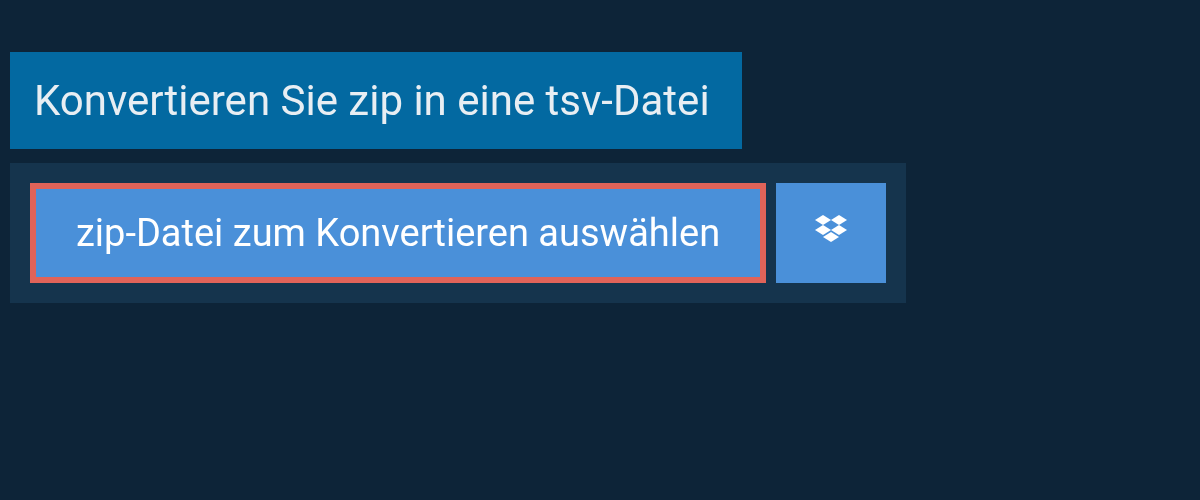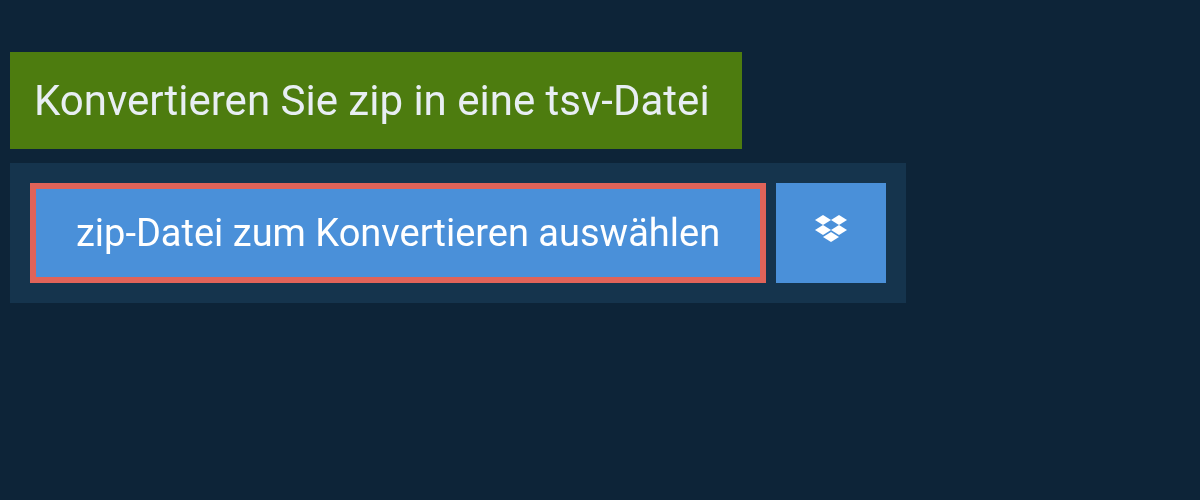--- a/index.html
+++ b/index.html
@@ -8,21 +8,21 @@
       box-sizing: border-box;
     }
     body {
       width: 1200px;
       height: 500px;
       background-color: #0d2438;
       font-family: -apple-system, BlinkMacSystemFont, "Segoe UI", Roboto, Helvetica, Arial, sans-serif;
       overflow: hidden;
     }
     .header-bar {
-      background-color: #4d7c0f;
+      background-color: #0369a1;
       display: inline-block;
       padding: 24px 32px 24px 24px;
       margin-top: 52px;
       margin-left: 10px;
     }
     .header-title {
       color: #e8eef3;
       font-size: 42px;
       font-weight: 400;
     }

